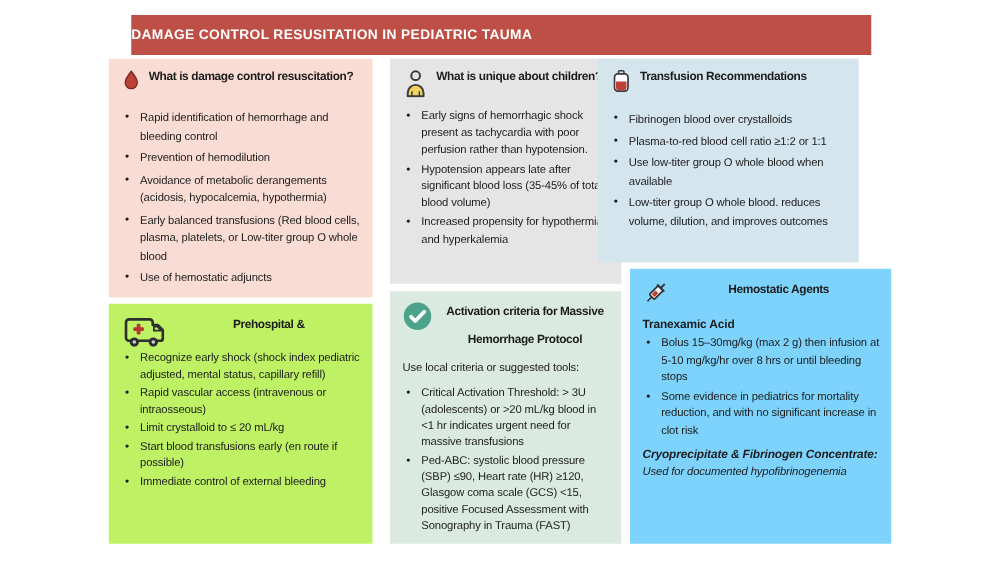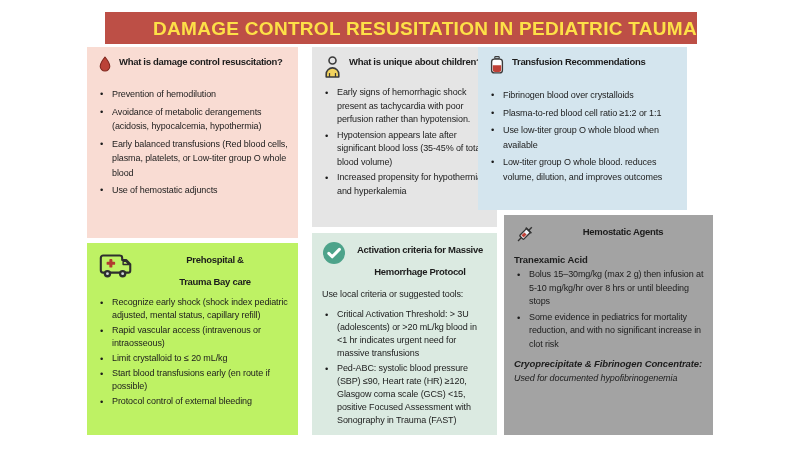--- a/index.html
+++ b/index.html
@@ -5,41 +5,41 @@
   html,body { margin:0; padding:0; background:#ffffff; }
   body {
     width:800px; height:450px; overflow:hidden;
     font-family:"Liberation Sans", sans-serif;
     color:#1c1c1c;
   }
   .page { position:relative; width:800px; height:450px; background:#ffffff; }
 
   .title-bar {
     position:absolute; left:105px; top:12px; width:592px; height:32px;
-    background:#bd4f46; color:#fde047;
-    font-weight:bold; font-size:19px; letter-spacing:0.3px;
-    text-align:right; line-height:33px;
+    background:#bd4f46; color:#ffffff;
+    font-weight:bold; font-size:11px; letter-spacing:0.3px;
+    text-align:left; line-height:33px;
   }
 
   .panel {
     position:absolute; box-sizing:border-box;
     padding:8px 9px 6px 10px;
     font-size:9px; letter-spacing:-0.1px;
     overflow:hidden;
   }
   .lh145 { line-height:14.5px; }
   .lh135 { line-height:13.5px; }
   .lh13  { line-height:13px; }
 
   #p-dcr         { left:87px;  top:47px;  width:211px; height:191px; background:#f9dcd3; }
   #p-children    { left:312px; top:47px;  width:185px; height:180px; background:#e5e5e5; }
   #p-transfusion { left:478px; top:47px;  width:209px; height:163px; background:#d4e5ee; }
   #p-prehospital { left:87px;  top:243px; width:211px; height:192px; background:#bef264; }
   #p-activation  { left:312px; top:233px; width:185px; height:202px; background:#dbeae1; }
-  #p-hemostatic  { left:504px; top:215px; width:209px; height:220px; background:#a3a3a3; }
+  #p-hemostatic  { left:504px; top:215px; width:209px; height:220px; background:#7dd3fc; }
 
   .hdr {
     display:flex; align-items:flex-start; gap:6px;
     font-weight:bold; font-size:9.5px; letter-spacing:-0.3px;
     white-space:nowrap;
   }
   .hdr .icon { flex:0 0 auto; display:flex; }
   #p-dcr .hdr         { margin-bottom:14px; }
   #p-children .hdr    { margin-bottom:8px; }
   #p-transfusion .hdr { margin-bottom:12px; }
@@ -72,20 +72,21 @@
   <div class="panel lh145" id="p-dcr">
     <div class="hdr">
       <span class="icon">
         <svg width="16" height="18" viewBox="0 0 24 26">
           <path d="M12 2.5 C12 2.5 4.8 11.5 4.8 16.2 a7.2 7.2 0 0 0 14.4 0 C19.2 11.5 12 2.5 12 2.5 Z" fill="#bb4237" stroke="#7d241b" stroke-width="1.6" stroke-linejoin="round"></path>
         </svg>
       </span>
       <span>What is damage control resuscitation?</span>
     </div>
     <ul>
+      <li>Rapid identification of hemorrhage and bleeding control</li>
       <li>Prevention of hemodilution</li>
       <li>Avoidance of metabolic derangements (acidosis, hypocalcemia, hypothermia)</li>
       <li>Early balanced transfusions (Red blood cells, plasma, platelets, or Low-titer group O whole blood</li>
       <li>Use of hemostatic adjuncts</li>
     </ul>
   </div>
 
   <div class="panel lh135" id="p-children">
     <div class="hdr">
       <span class="icon">
@@ -133,29 +134,28 @@
           <rect x="13" y="8.2" width="3.2" height="9" rx="1" fill="#b23a30"></rect>
           <rect x="10.1" y="11.1" width="9" height="3.2" rx="1" fill="#b23a30"></rect>
           <circle cx="11" cy="23.6" r="3.9" fill="#2e2e2e"></circle>
           <circle cx="11" cy="23.6" r="1.5" fill="#cfd6da"></circle>
           <circle cx="27" cy="23.6" r="3.9" fill="#2e2e2e"></circle>
           <circle cx="27" cy="23.6" r="1.5" fill="#cfd6da"></circle>
         </svg>
       </span>
       <span class="hlines">
         <div class="hline1">Prehospital &amp;</div>
-        <div class="hline2">Trauma Bay care</div>
       </span>
     </div>
     <ul>
       <li>Recognize early shock (shock index pediatric adjusted, mental status, capillary refill)</li>
       <li>Rapid vascular access (intravenous or intraosseous)</li>
       <li>Limit crystalloid to ≤ 20 mL/kg</li>
       <li>Start blood transfusions early (en route if possible)</li>
-      <li>Protocol control of external bleeding</li>
+      <li>Immediate control of external bleeding</li>
     </ul>
   </div>
 
   <div class="panel lh13" id="p-activation">
     <div class="hdr2">
       <span class="icon">
         <svg width="24" height="24" viewBox="0 0 24 24">
           <circle cx="12" cy="12" r="11" fill="#4da38a"></circle>
           <path d="M6.8 12.4 l3.4 3.4 L17.4 8.4" fill="none" stroke="#ffffff" stroke-width="3" stroke-linecap="round" stroke-linejoin="round"></path>
         </svg>

